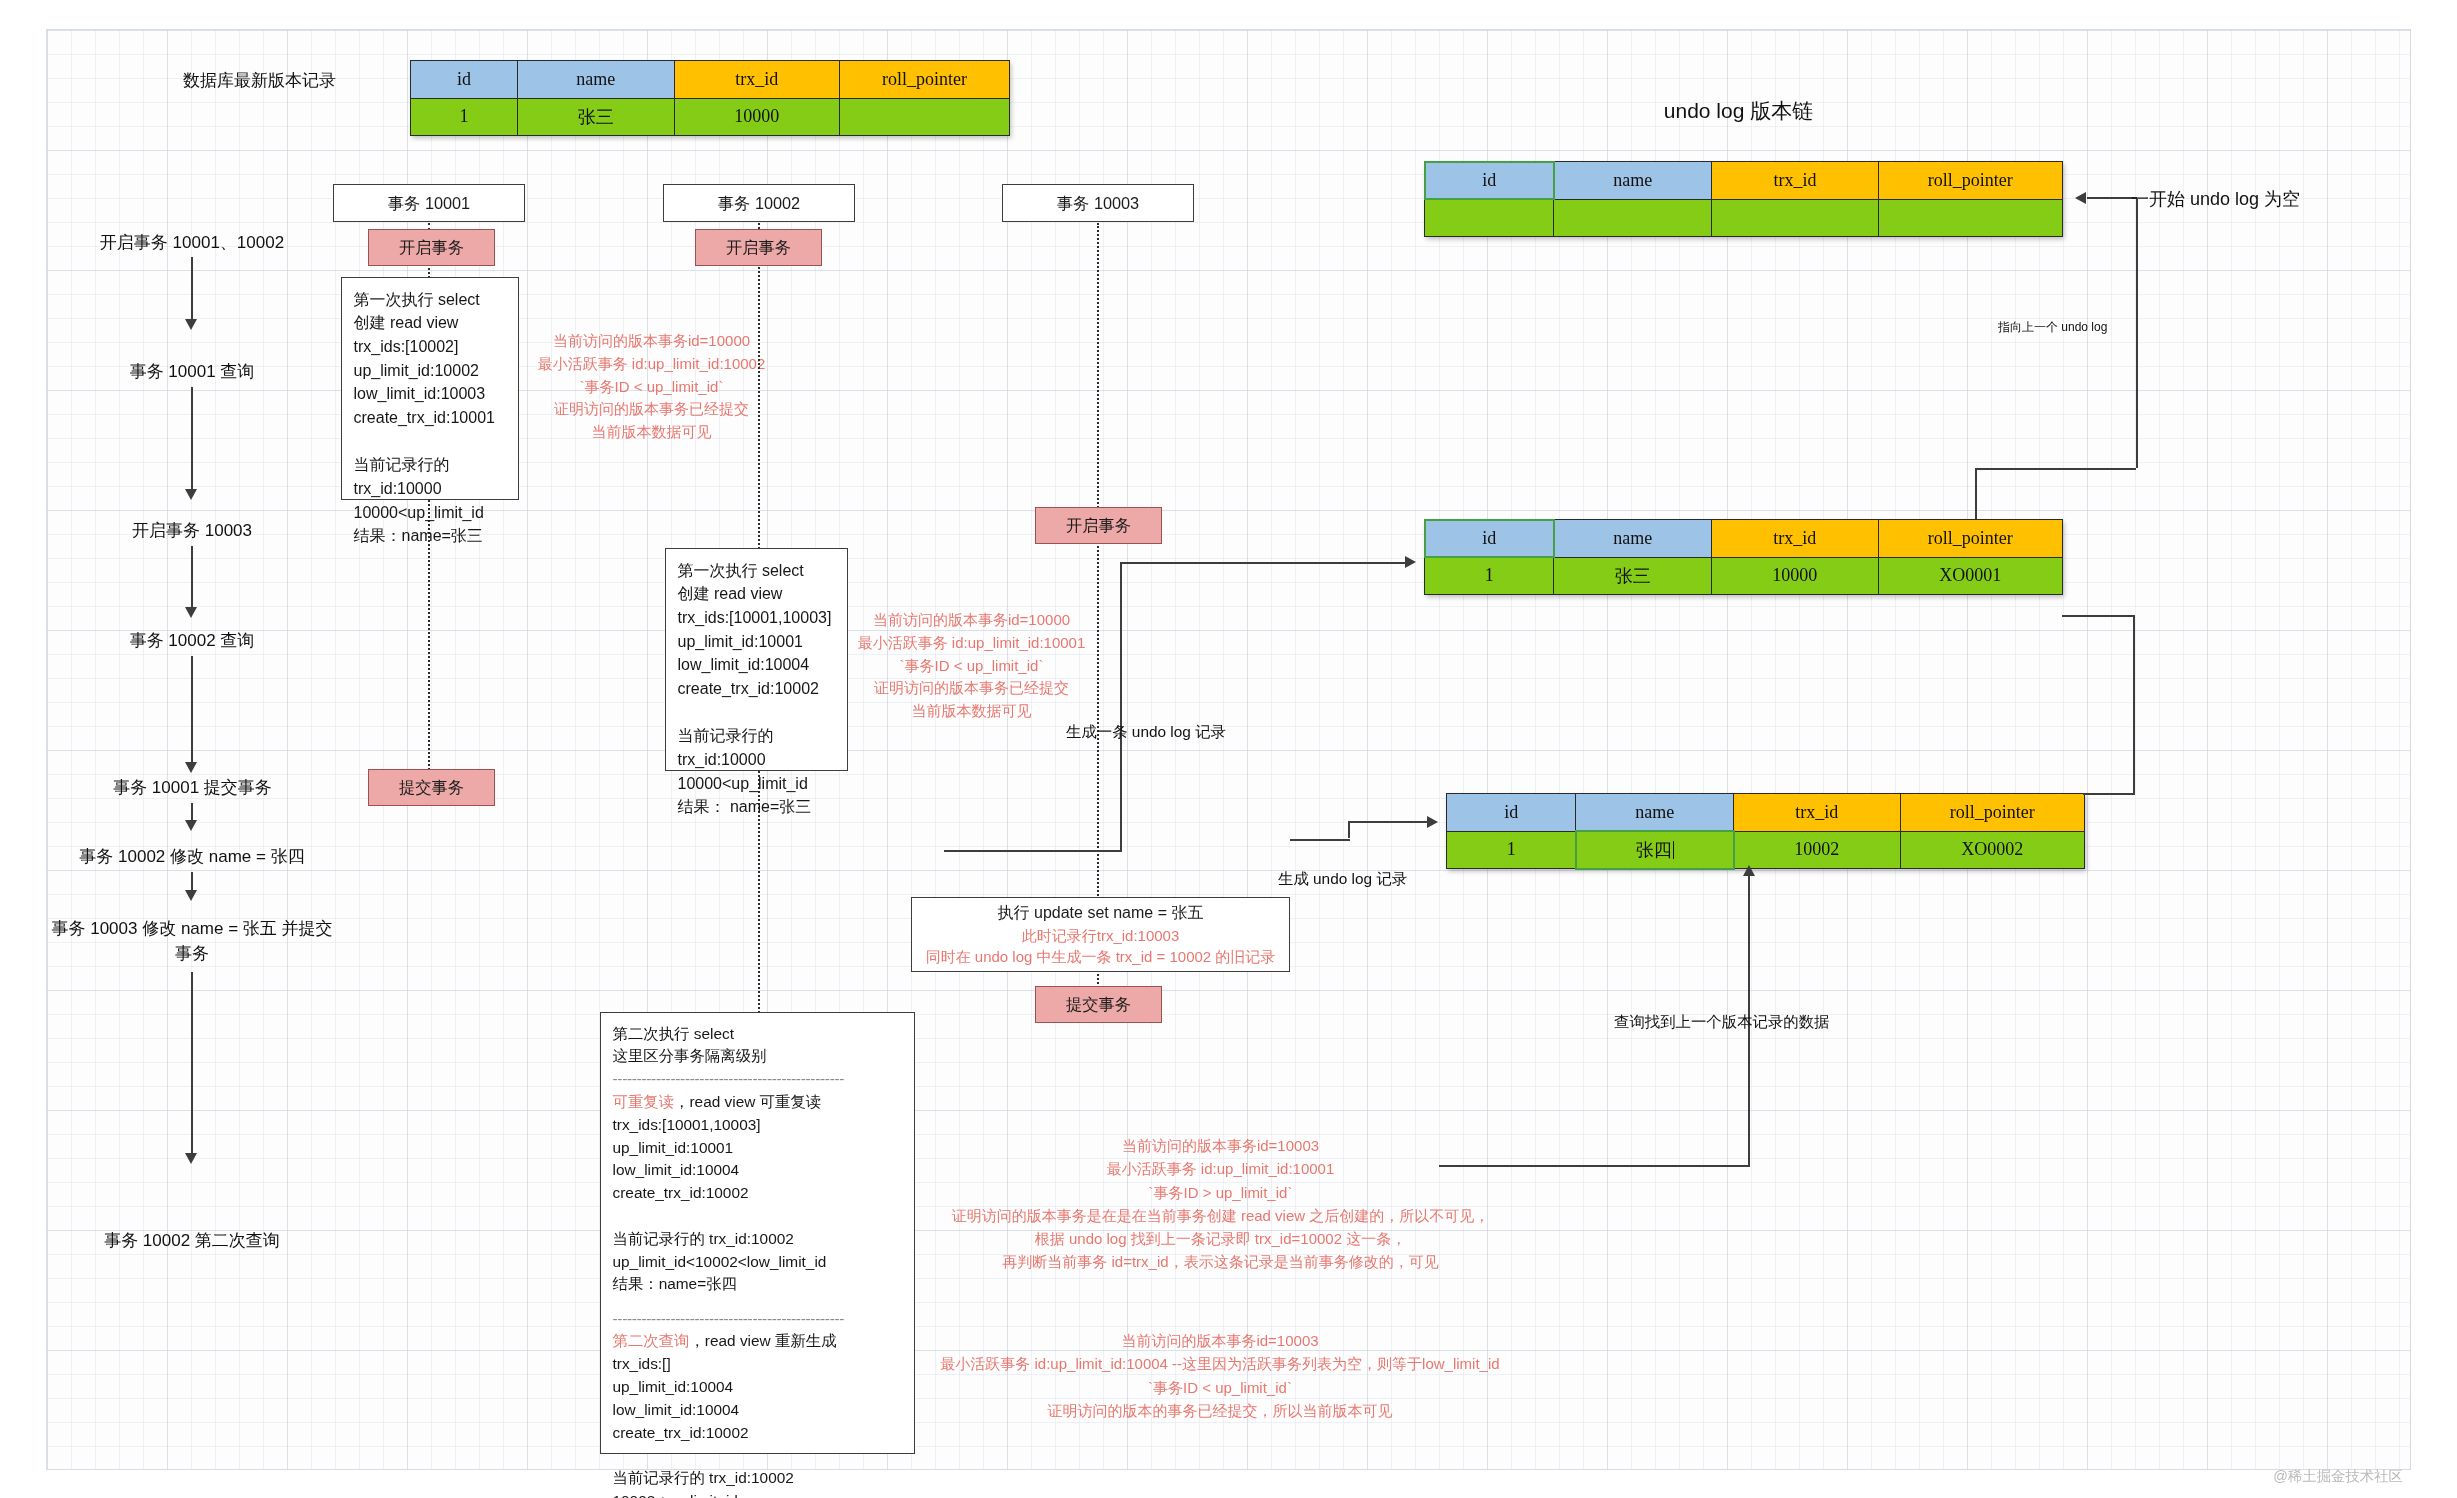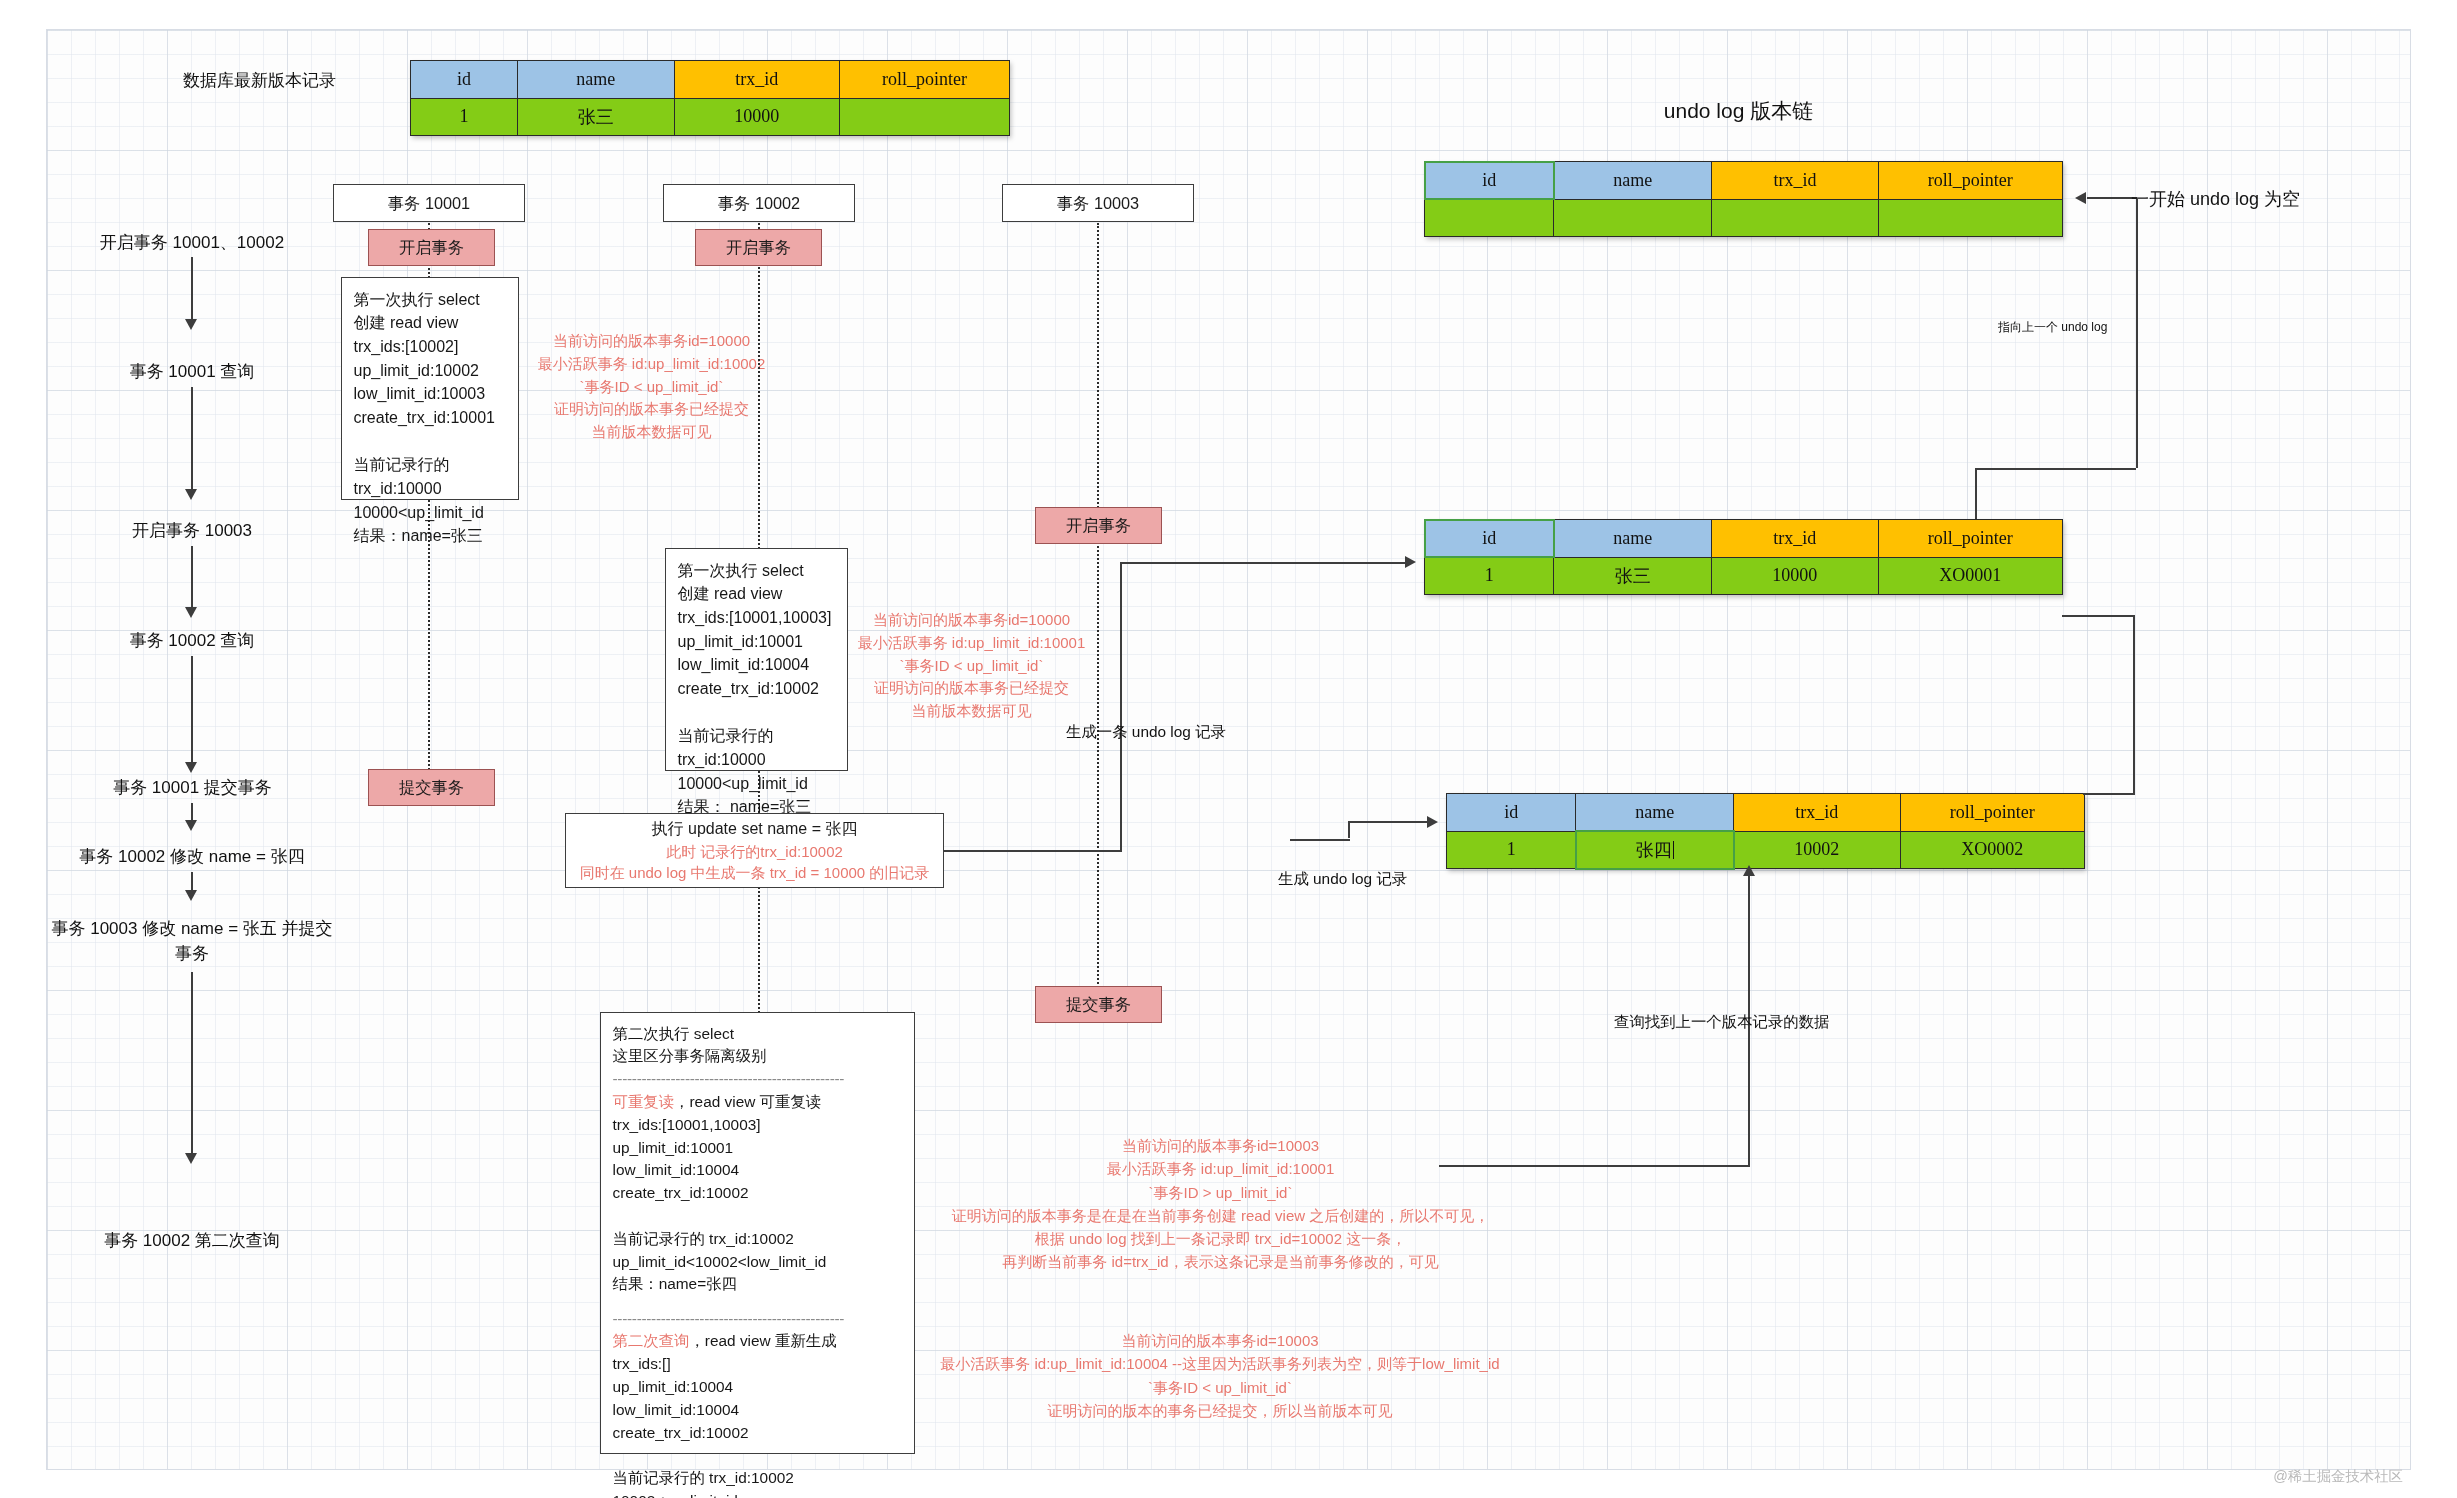--- a/index.html
+++ b/index.html
@@ -246,25 +246,20 @@
 trx_id:10000
 10000&lt;up_limit_id
 结果： name=张三</div>
 
   <div class="abs redblk" style="left:841px;top:609px;width:261px;">当前访问的版本事务id=10000
 最小活跃事务 id:up_limit_id:10001
 `事务ID &lt; up_limit_id`
 证明访问的版本事务已经提交
 当前版本数据可见</div>
 
-  <div class="abs wbox" style="left:565px;top:813px;width:379px;height:75px;flex-direction:column;line-height:1.4;">
-    <div style="font-size:16px;">执行 update set name =  张四</div>
-    <div class="red" style="font-size:15px;">此时 记录行的trx_id:10002</div>
-    <div class="red" style="font-size:15px;">同时在 undo log 中生成一条 trx_id = 10000 的旧记录</div>
-  </div>
 
   <div class="abs txtbox" style="left:600px;top:1012px;width:315px;height:442px;font-size:15.4px;white-space:normal;">
     <div style="white-space:pre-wrap;">第二次执行 select
 这里区分事务隔离级别</div>
     <div style="color:#8a8a8a;letter-spacing:-0.3px;">------------------------------------------------</div>
     <div>
       <span class="red">可重复读</span><span>，read view 可重复读</span>
     </div>
     <div style="white-space:pre-wrap;">trx_ids:[10001,10003]
 up_limit_id:10001
@@ -287,20 +282,25 @@
 当前记录行的 trx_id:10002
 10002&lt;up_limit_id
 结果：name=张五</div>
   </div>
 
   <div class="abs wbox" style="left:1002px;top:184px;width:192px;height:38px;">事务 10003</div>
   <div class="abs dotline" style="left:1097px;top:223px;height:788px;"></div>
   <div class="abs rbox" style="left:1035px;top:507px;width:127px;height:37px;">开启事务</div>
   <div class="abs rbox" style="left:1035px;top:986px;width:127px;height:37px;">提交事务</div>
 
+  <div class="abs wbox" style="left:911px;top:897px;width:379px;height:75px;flex-direction:column;line-height:1.4;">
+    <div style="font-size:16px;">执行 update set name =  张五</div>
+    <div class="red" style="font-size:15px;">此时记录行trx_id:10003</div>
+    <div class="red" style="font-size:15px;">同时在 undo log 中生成一条 trx_id = 10002 的旧记录</div>
+  </div>
 
   <div class="abs hline" style="left:944px;top:850px;width:178px;"></div>
   <div class="abs vline" style="left:1120px;top:562px;height:288px;"></div>
   <div class="abs hline" style="left:1120px;top:562px;width:286px;"></div>
   <div class="abs arrow-r" style="left:1405px;top:556px;"></div>
   <div class="abs plain" style="left:1066px;top:721px;width:250px;text-align:left;font-size:15.4px;">生成一条 undo log 记录</div>
 
   <div class="abs hline" style="left:1290px;top:839px;width:60px;"></div>
   <div class="abs vline" style="left:1348px;top:821px;height:17.3px;"></div>
   <div class="abs hline" style="left:1348px;top:821px;width:81px;"></div>

